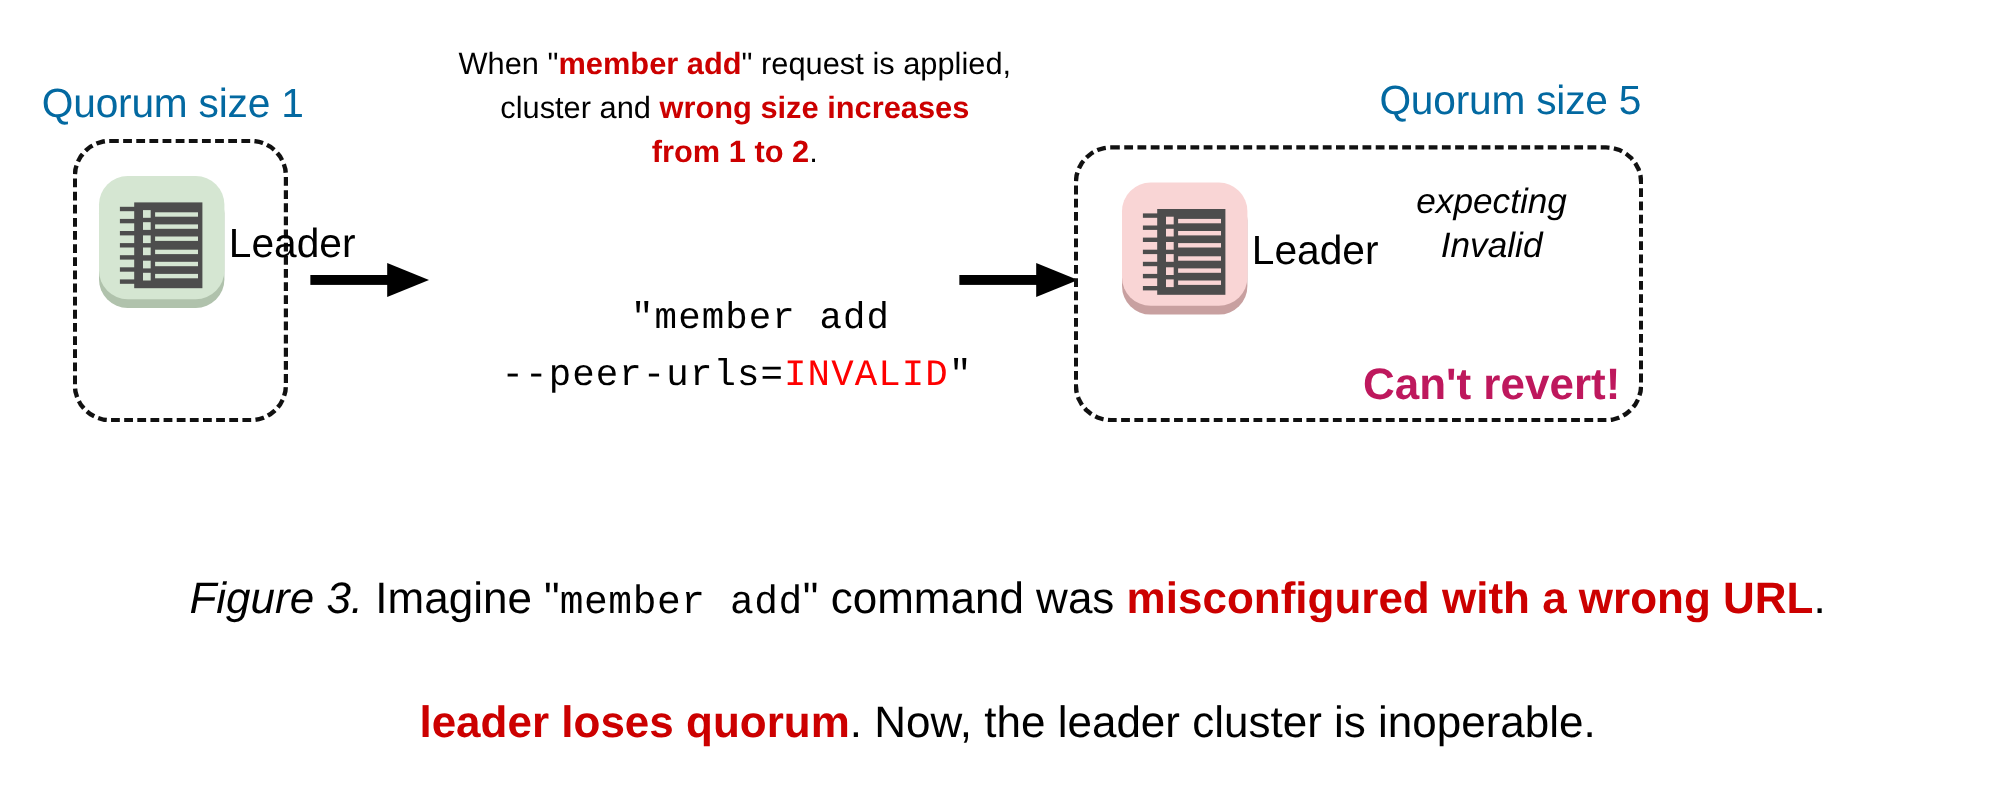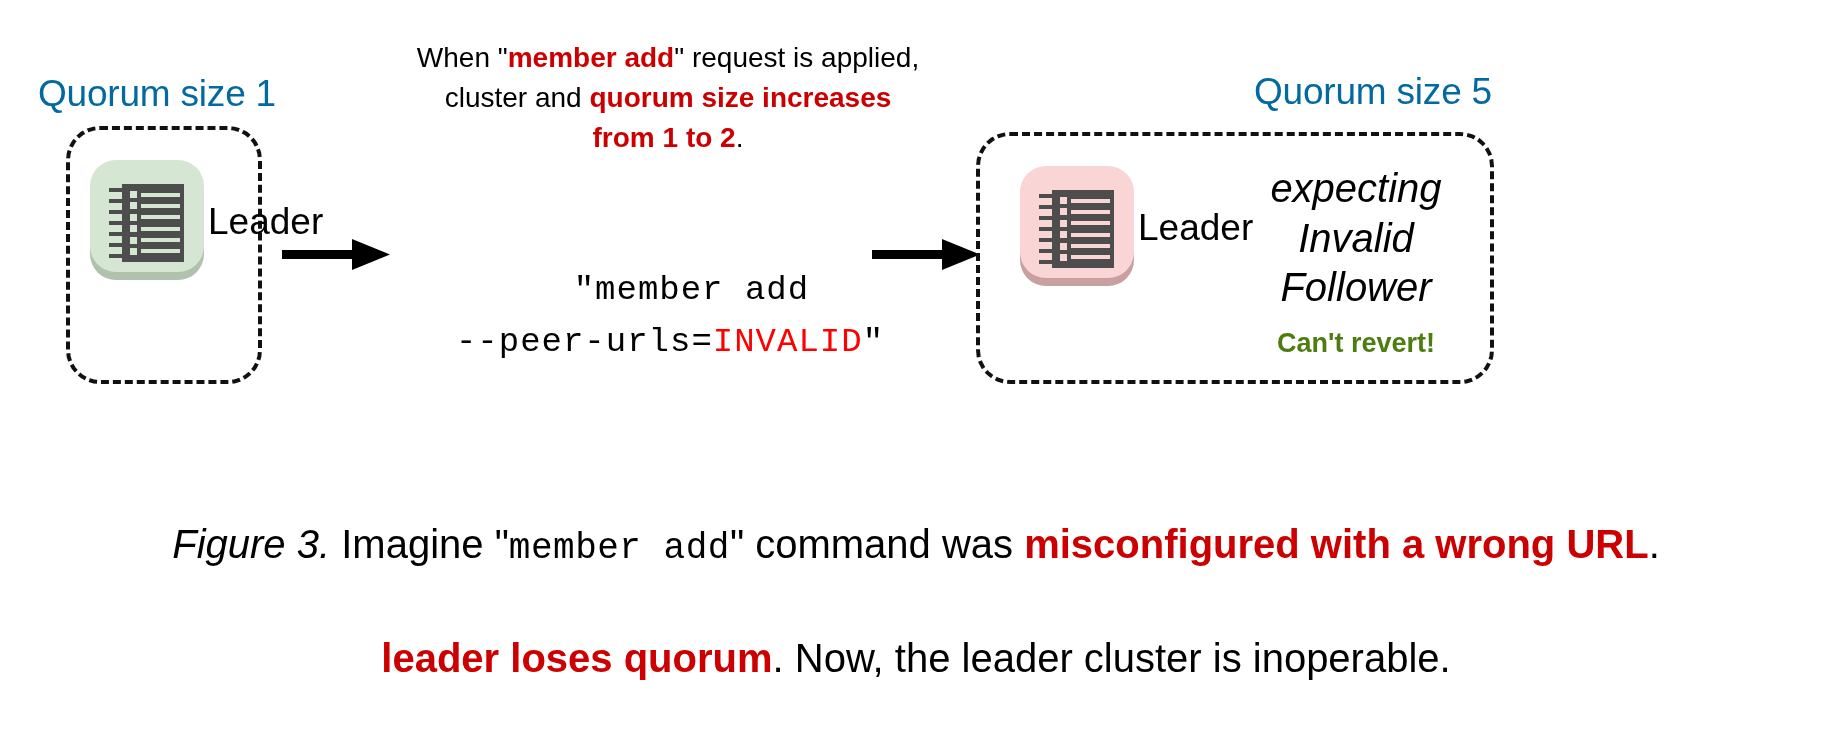--- a/index.html
+++ b/index.html
@@ -143,33 +143,33 @@
   }
 
   
   #expecting {
     position: absolute;
     left: 1236px;
     top: 164px;
     width: 240px;
     text-align: center;
     font-style: italic;
-    font-size: 40px;
+    font-size: 32px;
     line-height: 1.24;
     white-space: nowrap;
   }
   #cant-revert {
     position: absolute;
     left: 1236px;
     top: 328px;
     width: 240px;
     text-align: center;
-    font-size: 27px;
+    font-size: 40px;
     font-weight: bold;
-    color: #4d7c0f;
+    color: #be185d;
     white-space: nowrap;
   }
 
   
   #annotation {
     position: absolute;
     left: 348px;
     top: 38px;
     width: 640px;
     text-align: center;
@@ -256,21 +256,21 @@
             </div>
         </div>
       </div>
     </div>
   </div>
   <div class="node-label">Leader</div>
 </div>
 
 <div id="annotation">
   <span>When "</span><span class="red-dark">member add</span><span>" request is applied,</span><br>
-  <span>cluster and </span><span class="red-dark">quorum size increases</span><br>
+  <span>cluster and </span><span class="red-dark">wrong size increases</span><br>
   <span class="red-dark">from 1 to 2</span><span>.</span>
 </div>
 
 <div class="arrow" id="arrow-left">
   <svg width="110" height="34" viewBox="0 0 110 34">
     <rect x="0" y="12" width="78" height="9" fill="#000"></rect>
     <polygon points="70,1 108,16.5 70,32" fill="#000"></polygon>
   </svg>
 </div>
 
@@ -331,21 +331,20 @@
         </div>
       </div>
     </div>
   </div>
   <div class="node-label">Leader</div>
 </div>
 
 <div id="expecting">
   <div>expecting</div>
   <div>Invalid</div>
-  <div>Follower</div>
 </div>
 
 <div id="cant-revert">Can't revert!</div>
 
 <div id="caption">
   <span class="ital">Figure 3.</span><span> Imagine "</span><span class="mono">member add</span><span>" command was </span><span class="red-dark">misconfigured with a wrong URL</span><span>.</span><br>
   <br>
   <span class="red-dark">leader loses quorum</span><span>. Now, the leader cluster is inoperable.</span>
 </div>
 

